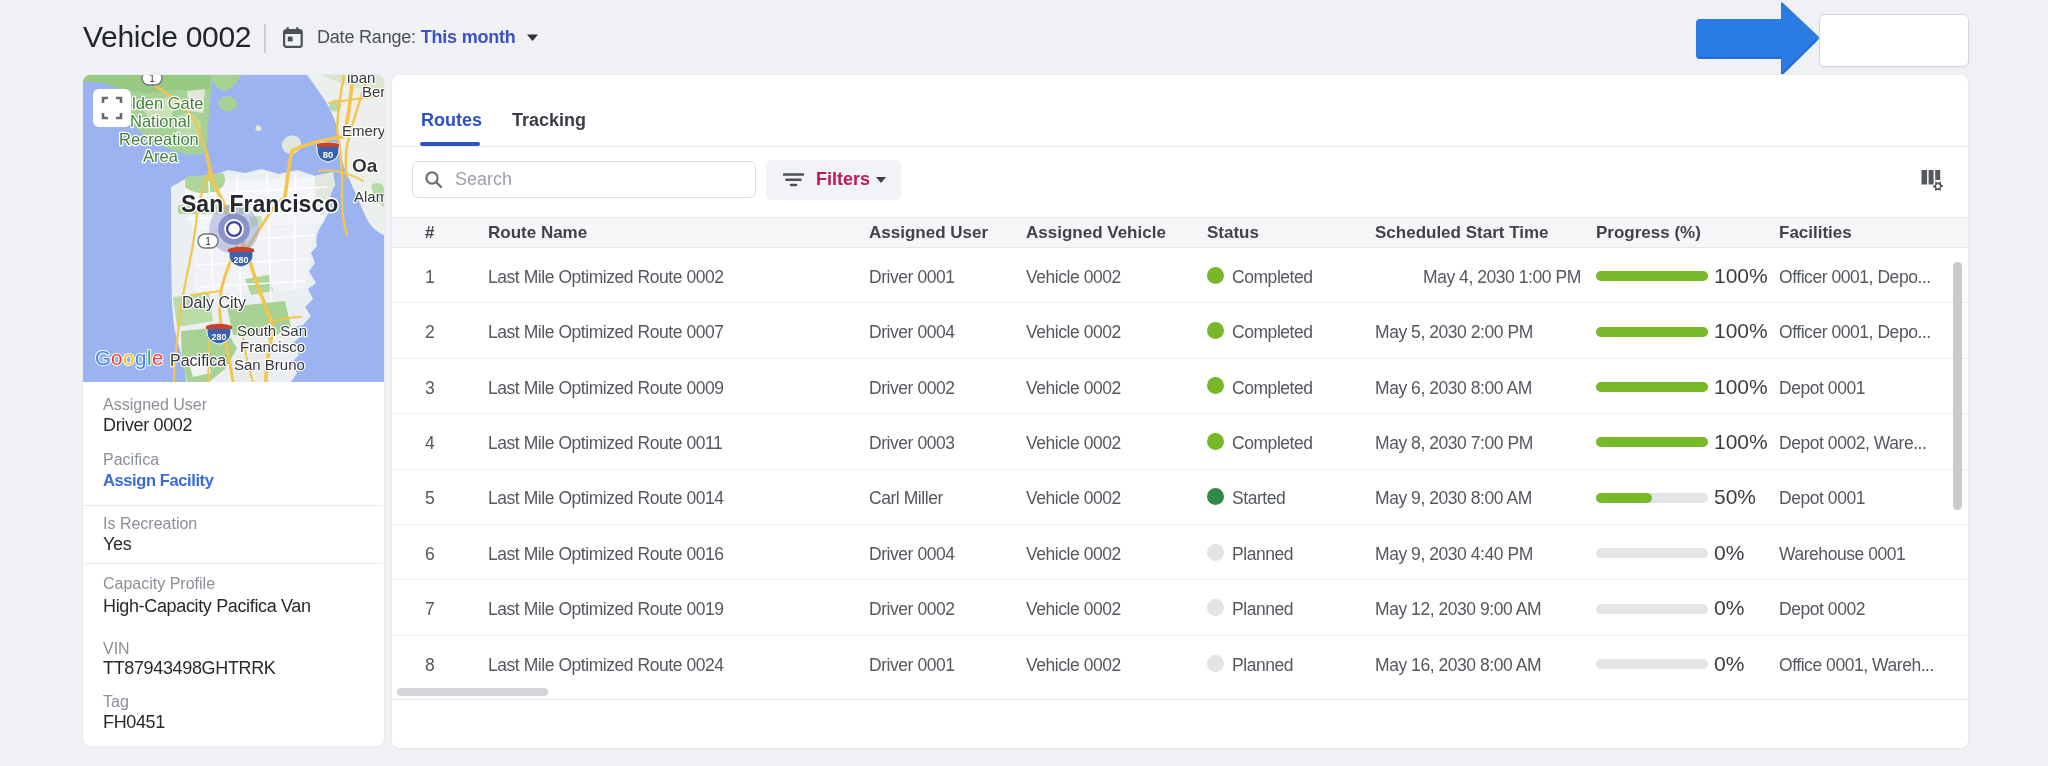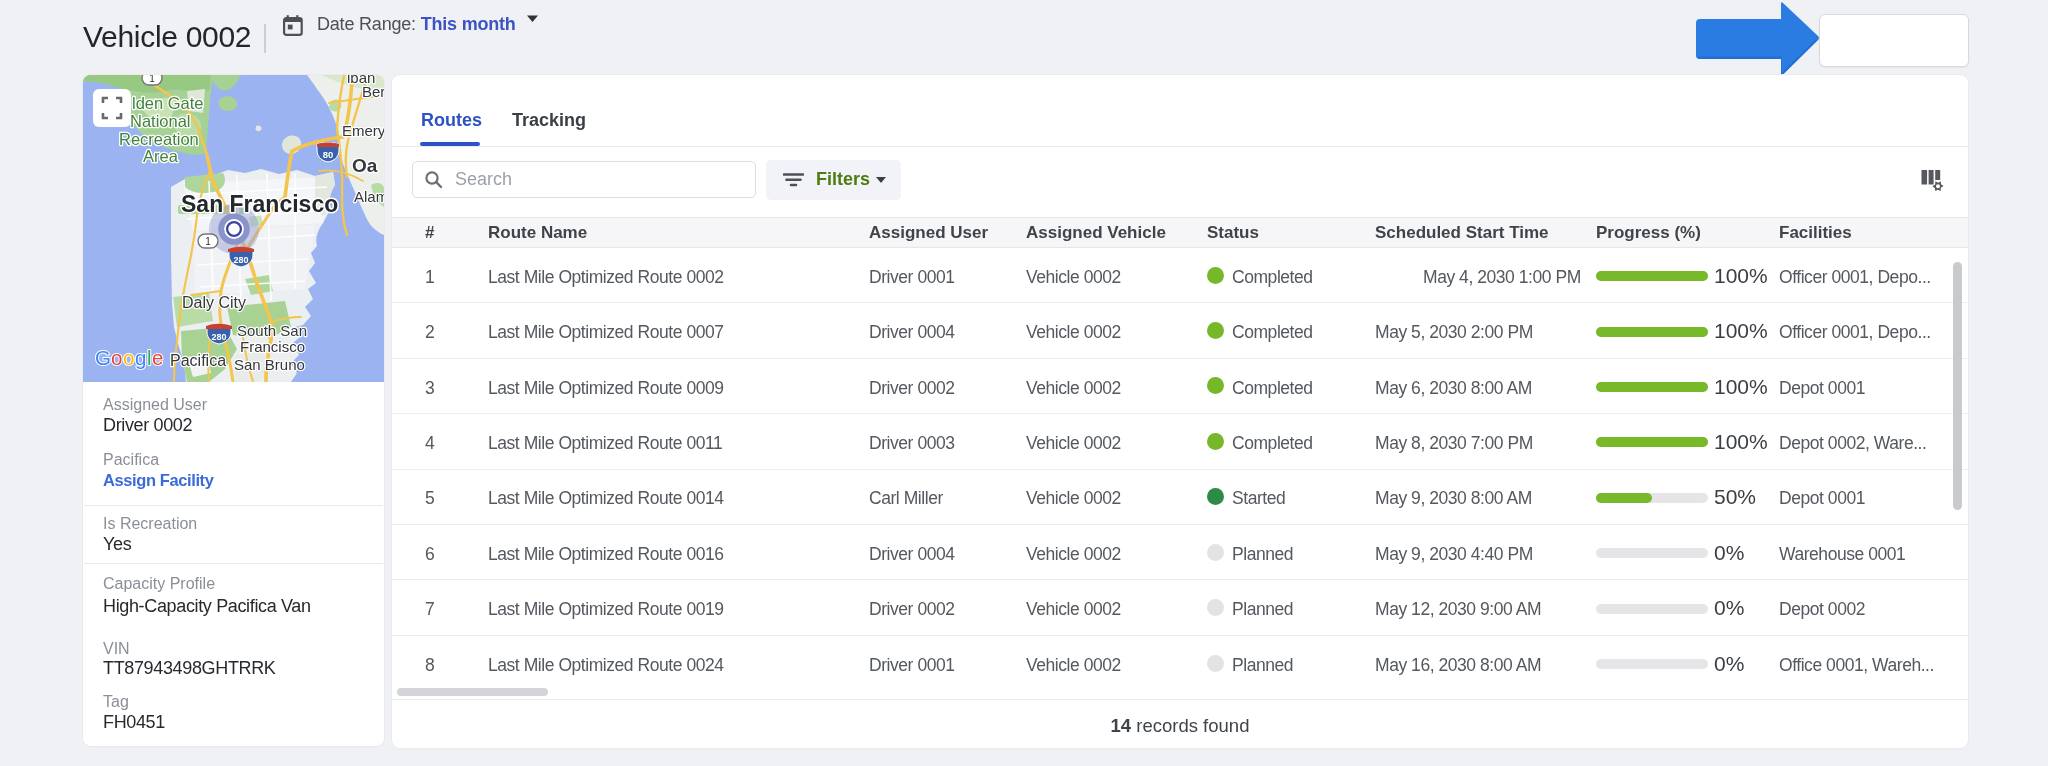--- a/index.html
+++ b/index.html
@@ -13,21 +13,21 @@
 .row .pct { font-size:21px; letter-spacing:0; color:#3b3f45; top:51%; }
 .dot { position:absolute; top:50%; margin-top:-8.5px; width:17px; height:17px; border-radius:50%; }
 .bar { position:absolute; top:50%; margin-top:-4px; width:112px; height:10px; border-radius:5px; background:#e5e5e7; }
 .hth { position:absolute; top:50%; transform:translateY(-50%); font-size:17px; font-weight:700; color:#3f434a; white-space:nowrap; }
 </style></head>
 <body>
 <div id="page">
 
   <div class="abs" style="left:83px;top:20px;font-size:30px;color:#222529;letter-spacing:-0.3px">Vehicle 0002</div>
   <div class="abs" style="left:264px;top:24px;width:2px;height:29px;background:#ccced4"></div>
-  <div class="abs" style="left:283px;top:14px;height:46px;display:flex;align-items:flex-start">
+  <div class="abs" style="left:283px;top:14px;height:46px;display:flex;align-items:center">
     <svg width="20" height="22" viewBox="0 0 20 22" style="margin-right:14px">
       <rect x="3.6" y="1.2" width="2.2" height="4" fill="#4d5157"></rect>
       <rect x="13.2" y="1.2" width="2.2" height="4" fill="#4d5157"></rect>
       <rect x="1.1" y="4.1" width="17.6" height="16.8" rx="2.2" fill="none" stroke="#4d5157" stroke-width="2.2"></rect>
       <path d="M3.3,4.1 L16.5,4.1 Q18.7,4.1 18.7,6.3 L18.7,8 L1.1,8 L1.1,6.3 Q1.1,4.1 3.3,4.1 Z" fill="#4d5157"></path>
       <rect x="4.8" y="10.6" width="4.8" height="4.8" fill="#4d5157"></rect>
     </svg>
     <span style="font-size:18px;color:#4b4f57;letter-spacing:-0.2px">Date Range:&nbsp;</span>
     <span style="font-size:18px;color:#3d53c5;font-weight:700;letter-spacing:-.2px">This month</span>
     <svg width="13" height="9" viewBox="0 0 13 9" style="margin-left:10px">
@@ -216,21 +216,21 @@
         <line x1="12.2" y1="12.2" x2="17" y2="17" stroke="#6b7077" stroke-width="2.4" stroke-linecap="round"></line>
       </svg>
     <div class="abs" style="left:63px;top:94px;font-size:18px;color:#9ca1a9">Search</div>
 
     <div class="abs" style="left:374px;top:85px;width:135px;height:40px;border-radius:5px;background:#f2f3f8"></div>
     <svg class="abs" style="left:391px;top:98px" width="21" height="14" viewBox="0 0 21 14">
       <line x1="1" y1="1.5" x2="20" y2="1.5" stroke="#4e5257" stroke-width="2.6" stroke-linecap="round"></line>
       <line x1="3.5" y1="6.8" x2="17.5" y2="6.8" stroke="#4e5257" stroke-width="2.6" stroke-linecap="round"></line>
       <line x1="8" y1="12" x2="13" y2="12" stroke="#4e5257" stroke-width="2.6" stroke-linecap="round"></line>
     </svg>
-    <div class="abs" style="left:424px;top:94px;font-size:18px;font-weight:700;color:#4d7c0f">Filters</div>
+    <div class="abs" style="left:424px;top:94px;font-size:18px;font-weight:700;color:#be185d">Filters</div>
     <svg class="abs" style="left:483px;top:101px" width="12" height="8" viewBox="0 0 12 8">
         <path d="M1 1 L6 7 L11 1 Z" fill="#3c4046"></path>
       </svg>
 
     <svg class="abs" style="left:1529px;top:95px" width="24" height="23" viewBox="0 0 24 23">
       <rect x="0.5" y="0" width="5.6" height="14.5" fill="#55585c"></rect>
       <rect x="7.6" y="0" width="5" height="14.5" fill="#55585c"></rect>
       <rect x="14.2" y="0" width="5" height="10" fill="#55585c"></rect>
       <g transform="translate(17,16.2)">
         <path d="M0 -5.6 L1.6 -3.2 L4.8 -2.9 L3.2 0 L4.8 2.9 L1.6 3.2 L0 5.6 L-1.6 3.2 L-4.8 2.9 L-3.2 0 L-4.8 -2.9 L-1.6 -3.2 Z" fill="#55585c" transform="rotate(30)"></path>
@@ -352,15 +352,14 @@
   <div class="c" style="left:840px">Planned</div>
   <div class="c" style="left:983px">May 16, 2030 8:00 AM</div>
   <div class="bar" style="left:1204px"></div>
   <div class="c pct" style="left:1322px">0%</div>
   <div class="c" style="left:1387px">Office 0001, Wareh...</div>
 </div>
 
     <div class="abs" style="left:1561px;top:187px;width:9px;height:248px;border-radius:4.5px;background:#c9cacd"></div>
     <div class="abs" style="left:5px;top:613px;width:151px;height:8px;border-radius:4px;background:#d4d5d8"></div>
     <div class="abs" style="left:0;top:624px;width:1576px;height:1px;background:#e9eaec"></div>
-    <div class="abs" style="left:0;top:640px;width:1576px;height:30px;text-align:center;font-size:18.5px;color:#3f434a"><b>14</b> records found</div>
   </div>
 
 </div>
 </body></html>

